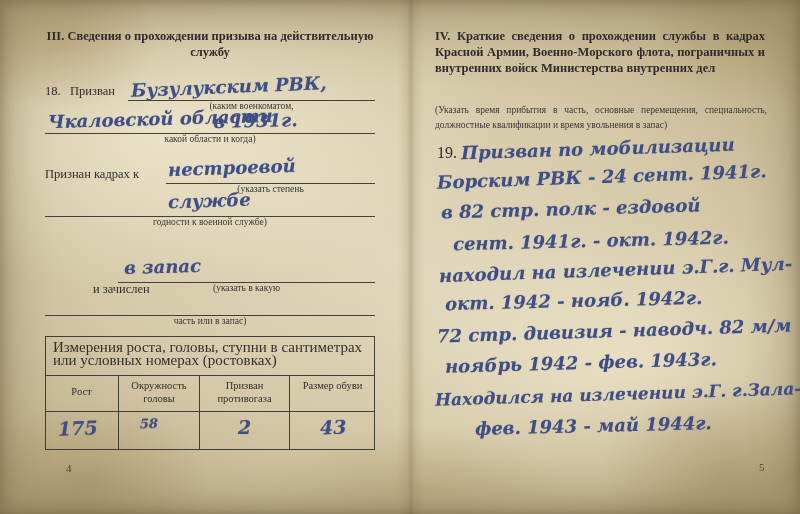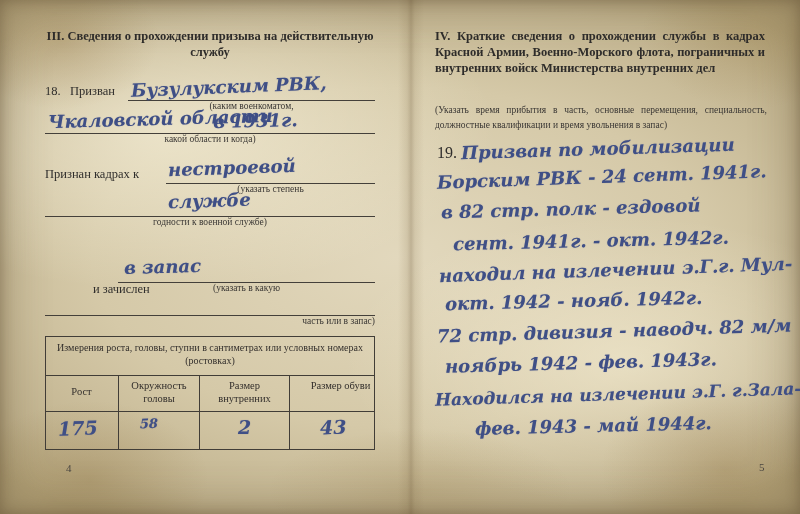--- a/index.html
+++ b/index.html
@@ -97,24 +97,23 @@
   }
 
   
   .tbl {
     position: absolute;
     border: 1.2px solid #413d37;
     box-sizing: border-box;
   }
   .tbl-cap {
     position: absolute;
-    font-size: 10px;
+    font-size: 15px;
     line-height: 13px;
     color: #332f2c;
-    text-align: center;
     font-family: "Liberation Serif", serif;
   }
   .tbl-hline {
     position: absolute;
     height: 0;
     border-bottom: 1.2px solid #413d37;
   }
   .tbl-vline {
     position: absolute;
     width: 0;
@@ -177,34 +176,34 @@
       <div class="rule" style="left:45px;top:216px;width:330px;"></div>
       <div class="hand" style="left:168px;top:190px;font-size:18px;transform:rotate(-1.8deg);">службе</div>
       <div class="hint" style="left:45px;top:217px;width:330px;">годности к военной службе)</div>
 
       <div class="lbl" style="left:45px;top:282px;margin-left:48px;">и зачислен</div>
       <div class="rule" style="left:118px;top:282px;width:257px;"></div>
       <div class="hand" style="left:124px;top:256px;font-size:18px;transform:rotate(-1.5deg);">в запас</div>
       <div class="hint" style="left:118px;top:283px;width:257px;">(указать в какую</div>
 
       <div class="rule" style="left:45px;top:315px;width:330px;"></div>
-      <div class="hint" style="left:45px;top:316px;width:330px;text-align:right;">часть или в запас)</div>
+      <div class="hint" style="left:45px;top:316px;width:330px;">часть или в запас)</div>
 
       <div class="tbl" style="left:45px;top:336px;width:330px;height:114px;"></div>
       <div class="tbl-cap" style="left:53px;top:341px;width:314px;">Измерения роста, головы, ступни в сантиметрах или условных номерах (ростовках)</div>
       <div class="tbl-hline" style="left:45px;top:375px;width:330px;"></div>
       <div class="tbl-hline" style="left:45px;top:411px;width:330px;"></div>
       <div class="tbl-vline" style="left:118px;top:375px;height:75px;"></div>
       <div class="tbl-vline" style="left:199px;top:375px;height:75px;"></div>
       <div class="tbl-vline" style="left:289px;top:375px;height:75px;"></div>
 
       <div class="tbl-th" style="left:48px;top:386px;width:67px;">Рост</div>
       <div class="tbl-th" style="left:121px;top:380px;width:76px;">Окружность головы</div>
-      <div class="tbl-th" style="left:202px;top:380px;width:85px;">Размер внутренних</div>
-      <div class="tbl-th" style="left:300px;top:380px;width:81px;">Размер обуви</div>
+      <div class="tbl-th" style="left:202px;top:380px;width:85px;">Призван противогаза</div>
+      <div class="tbl-th" style="left:292px;top:380px;width:81px;">Размер обуви</div>
 
       <div class="hand" style="left:58px;top:417px;font-size:19px;transform:rotate(-2deg);">175</div>
       <div class="hand" style="left:140px;top:416px;font-size:13px;transform:rotate(-1deg);">58</div>
       <div class="hand" style="left:238px;top:416px;font-size:19px;">2</div>
       <div class="hand" style="left:320px;top:416px;font-size:19px;transform:rotate(-2deg);">43</div>
 
       <div class="pg" style="left:66px;top:462px;">4</div>
     </div>
 
     <div class="col col-right">

